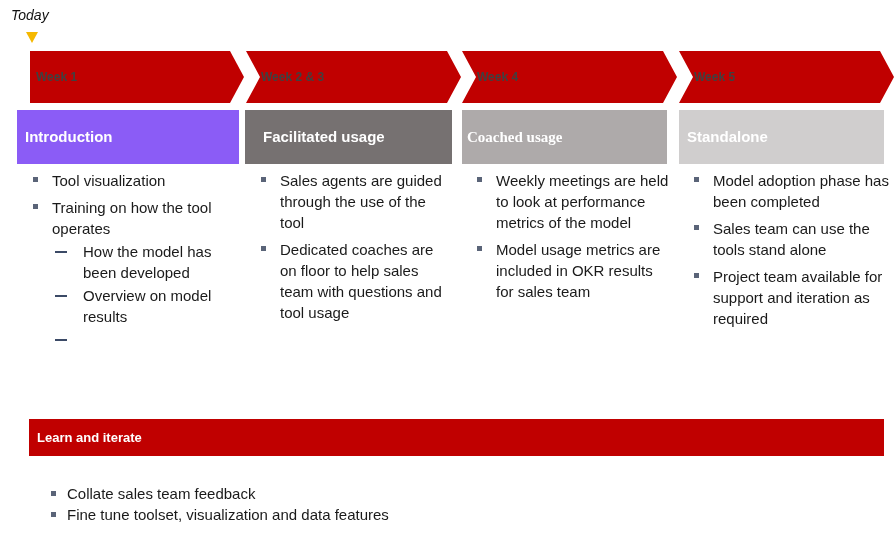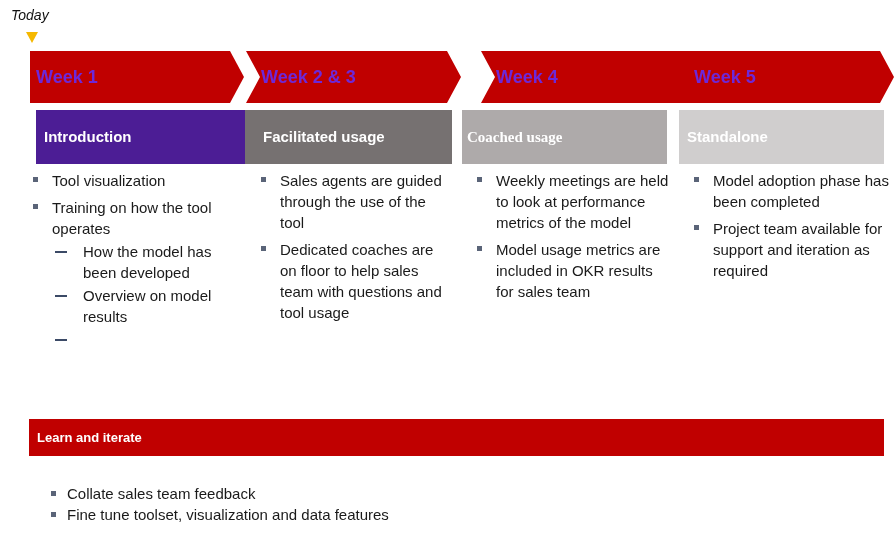--- a/index.html
+++ b/index.html
@@ -1,21 +1,21 @@
 <!DOCTYPE html>
 <html><head>
 <meta charset="utf-8">
 <style>
   html,body{margin:0;padding:0;background:#ffffff;}
   body{width:896px;height:542px;position:relative;overflow:hidden;font-family:"Liberation Sans","DejaVu Sans",sans-serif;color:#1a1a1a;}
   .today{position:absolute;left:11px;top:7px;font-style:italic;font-size:14px;color:#111;}
   .today-marker{position:absolute;left:26px;top:32px;width:0;height:0;border-left:6px solid transparent;border-right:6px solid transparent;border-top:11px solid #f5b800;}
   .chev{position:absolute;top:51px;height:52px;}
   .chev svg{position:absolute;left:0;top:0;}
-  .chev .lbl{position:absolute;top:0;height:52px;line-height:52px;color:#6d28d9;font-weight:bold;font-size:18px;}
+  .chev .lbl{position:absolute;top:0;height:52px;line-height:52px;color:#404040;font-weight:bold;font-size:12px;}
   .phase{position:absolute;top:110px;height:54px;line-height:54px;font-weight:bold;font-size:15px;color:#fff;padding-left:8px;box-sizing:border-box;}
   .col{position:absolute;top:170px;font-size:15px;line-height:21px;color:#1a1a1a;}
   .col ul{list-style:none;margin:0;padding:0;}
   .col li{position:relative;padding-left:22px;margin-bottom:6px;}
   .col li .sq{position:absolute;left:3px;top:7px;width:5px;height:5px;background:#5a6478;}
   .col li.sub{padding-left:53px;margin-bottom:2px;}
   .col li.sub .dash{position:absolute;left:25px;top:10px;width:12px;height:1.5px;background:#3b4a66;}
   .learn-bar{position:absolute;left:29px;top:419px;width:855px;height:37px;background:#c00000;color:#fff;font-weight:bold;font-size:13px;line-height:37px;padding-left:8px;box-sizing:border-box;}
   .learn-list{position:absolute;left:29px;top:467px;font-size:15px;line-height:21px;}
   .learn-list ul{list-style:none;margin:16px;padding:0;}
@@ -33,34 +33,34 @@
       <polygon points="0,0 200,0 214,26 200,52 0,52" fill="#c00000"></polygon>
     </svg>
   <span class="lbl" style="left:6px;">Week 1</span>
 </div>
 <div class="chev" style="left:246px;width:215px;">
   <svg width="215" height="52">
       <polygon points="0,0 201,0 215,26 201,52 0,52 14,26" fill="#c00000"></polygon>
     </svg>
   <span class="lbl" style="left:15px;">Week 2 &amp; 3</span>
 </div>
-<div class="chev" style="left:481px;width:215px;">
+<div class="chev" style="left:462px;width:215px;">
   <svg width="215" height="52">
       <polygon points="0,0 201,0 215,26 201,52 0,52 14,26" fill="#c00000"></polygon>
     </svg>
   <span class="lbl" style="left:15px;">Week 4</span>
 </div>
 <div class="chev" style="left:679px;width:215px;">
   <svg width="215" height="52">
       <polygon points="0,0 201,0 215,26 201,52 0,52 14,26" fill="#c00000"></polygon>
     </svg>
   <span class="lbl" style="left:15px;">Week 5</span>
 </div>
 
-<div class="phase" style="left:36px;width:222px;background:#4c1d95;">Introduction</div>
+<div class="phase" style="left:17px;width:222px;background:#8b5cf6;">Introduction</div>
 <div class="phase" style="left:245px;width:207px;background:#767171;padding-left:18px;">Facilitated usage</div>
 <div class="phase" style="left:462px;width:205px;background:#aeaaaa;padding-left:5px;font-family:Liberation Serif, serif;">Coached usage</div>
 <div class="phase" style="left:679px;width:205px;background:#d0cece;">Standalone</div>
 
 <div class="col" style="left:30px;width:200px;">
   <ul>
     <li><span class="sq"></span><span>Tool visualization</span></li>
     <li style="margin-bottom:2px;"><span class="sq"></span><span>Training on how the tool operates</span></li>
     <li class="sub"><span class="dash"></span><span>How the model has been developed</span></li>
     <li class="sub"><span class="dash"></span><span>Overview on model results</span></li>
@@ -78,21 +78,21 @@
 <div class="col" style="left:474px;width:200px;">
   <ul>
     <li><span class="sq"></span><span>Weekly meetings are held to look at performance metrics of the model</span></li>
     <li><span class="sq"></span><span>Model usage metrics are included in OKR results for sales team</span></li>
   </ul>
 </div>
 
 <div class="col" style="left:691px;width:200px;">
   <ul>
     <li><span class="sq"></span><span>Model adoption phase has been completed</span></li>
-    <li><span class="sq"></span></li>
+    <li><span class="sq"></span><span>Sales team can use the tools stand alone</span></li>
     <li><span class="sq"></span><span>Project team available for support and iteration as required</span></li>
   </ul>
 </div>
 
 <div class="learn-bar">Learn and iterate</div>
 <div class="learn-list">
   <ul>
     <li><span class="sq"></span><span>Collate sales team feedback</span></li>
     <li><span class="sq"></span><span>Fine tune toolset, visualization and data features</span></li>
   </ul>

